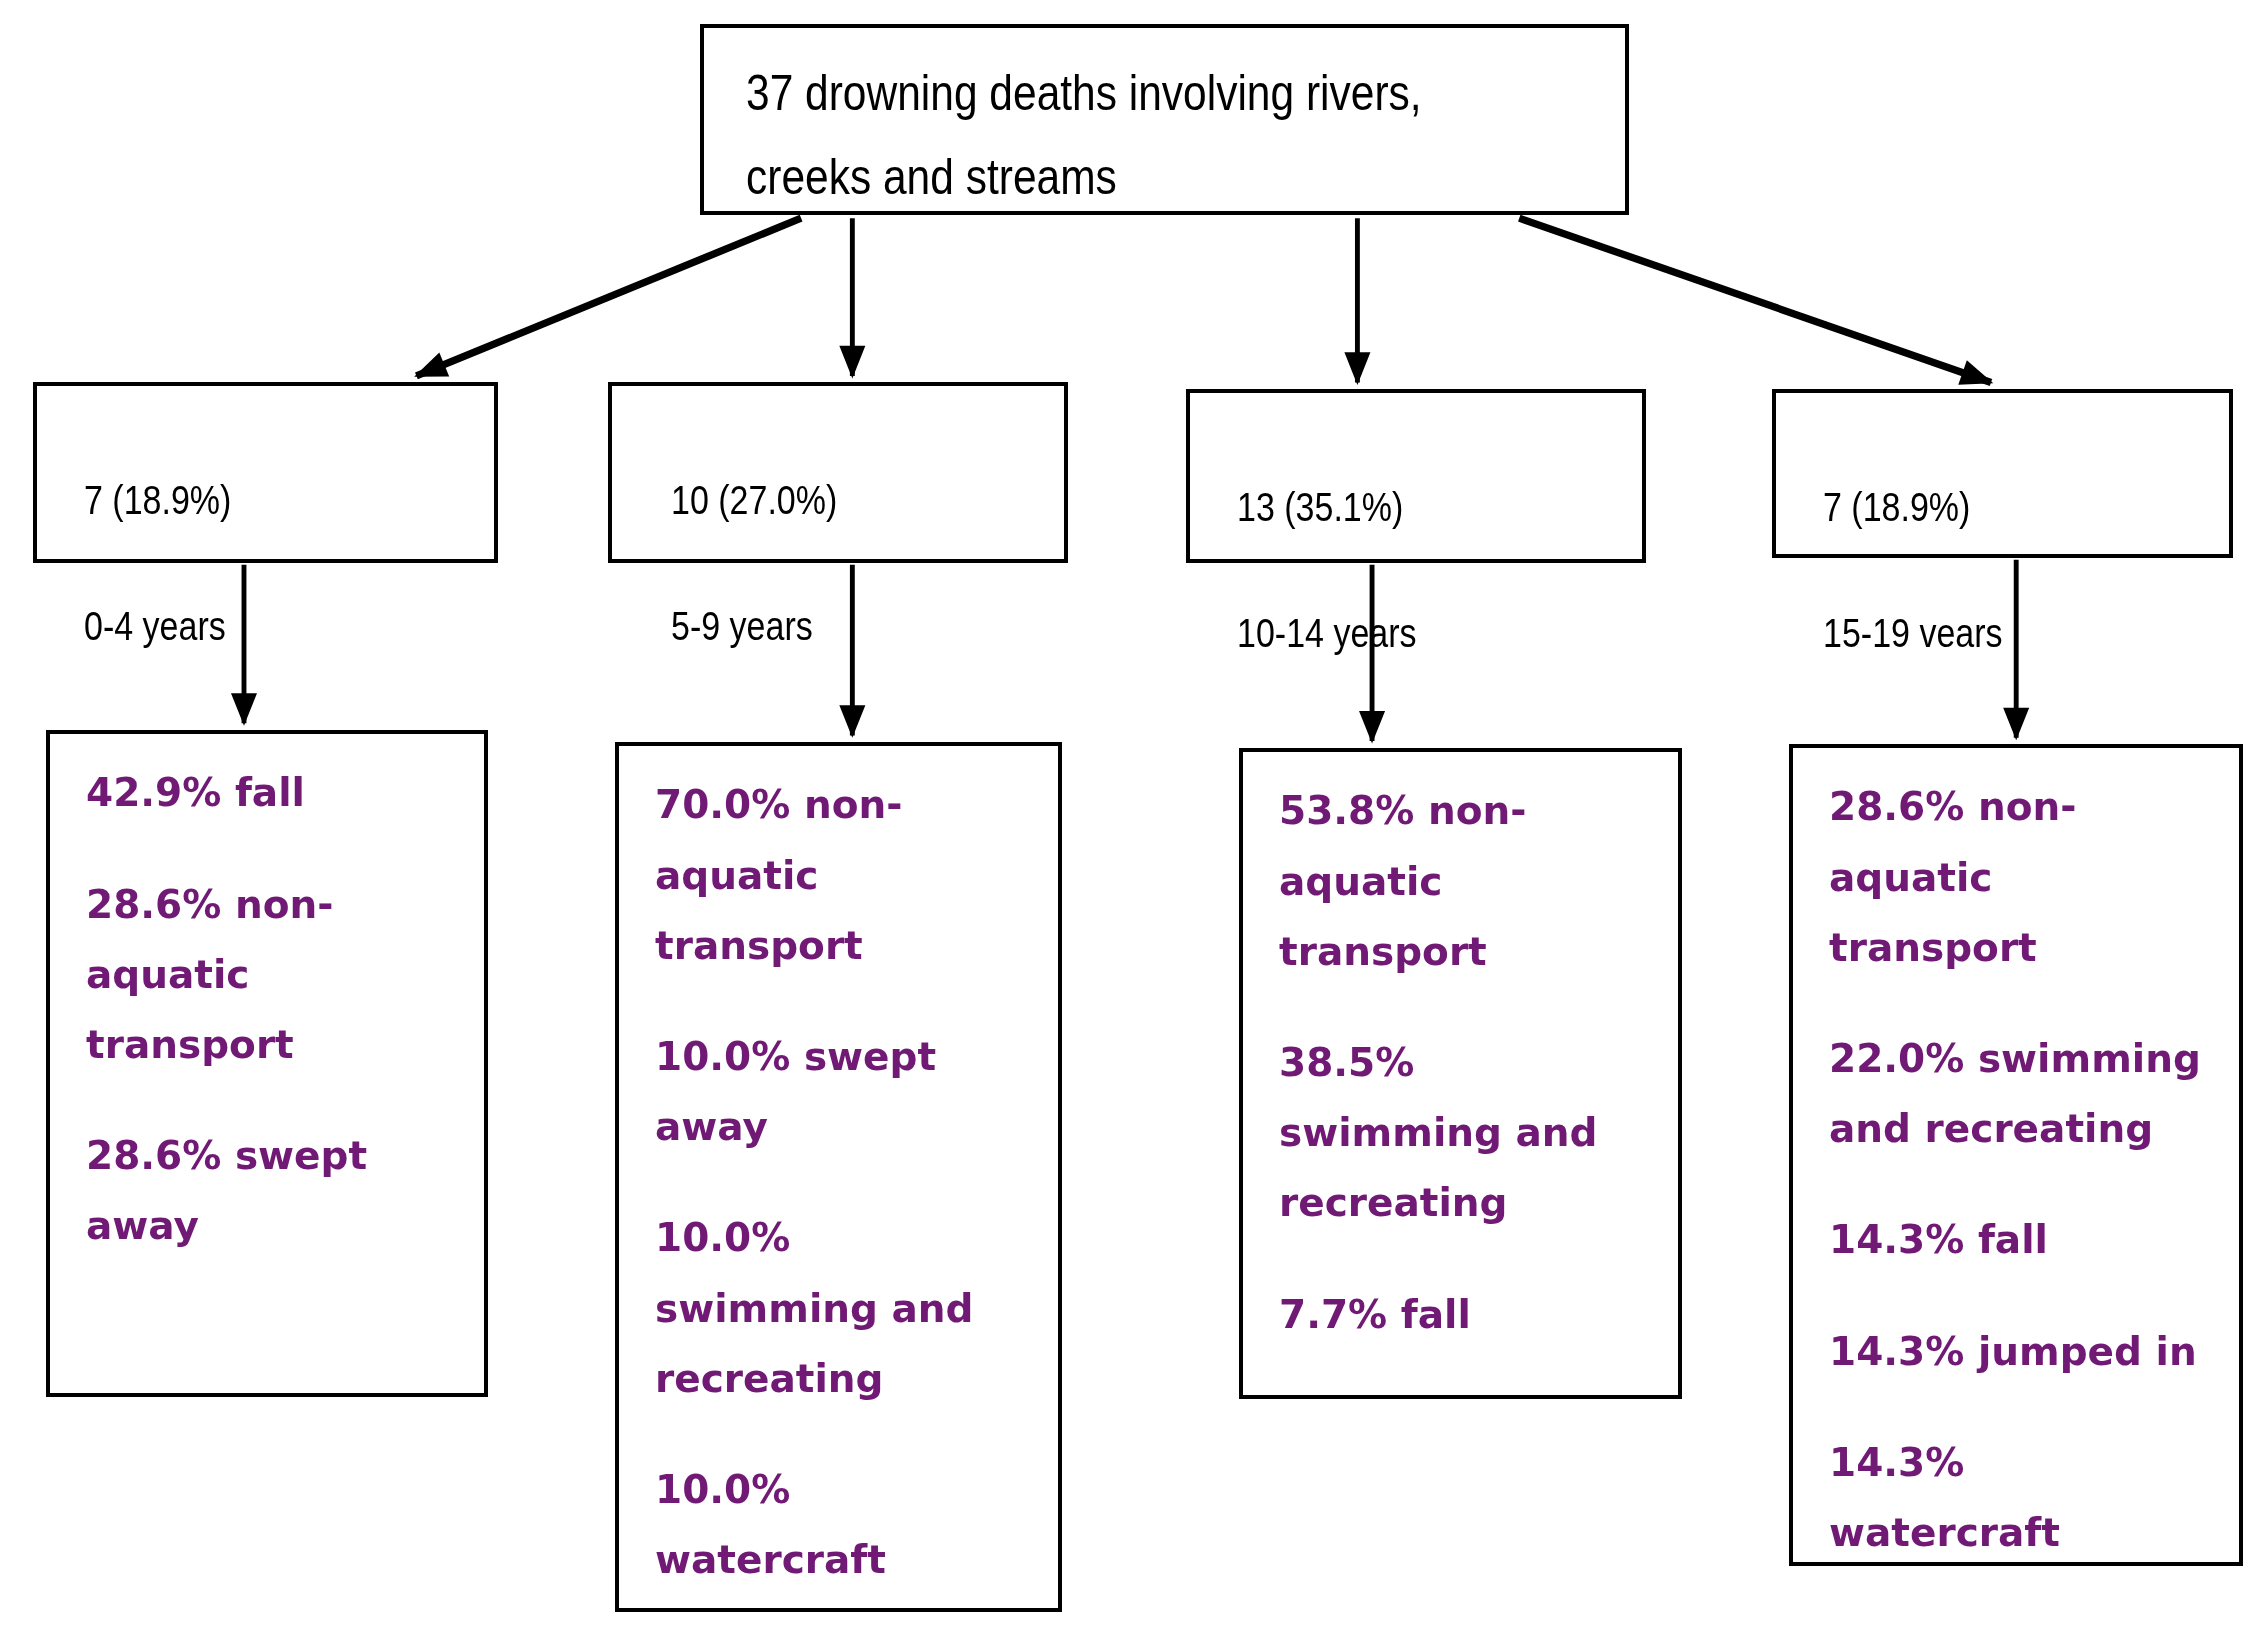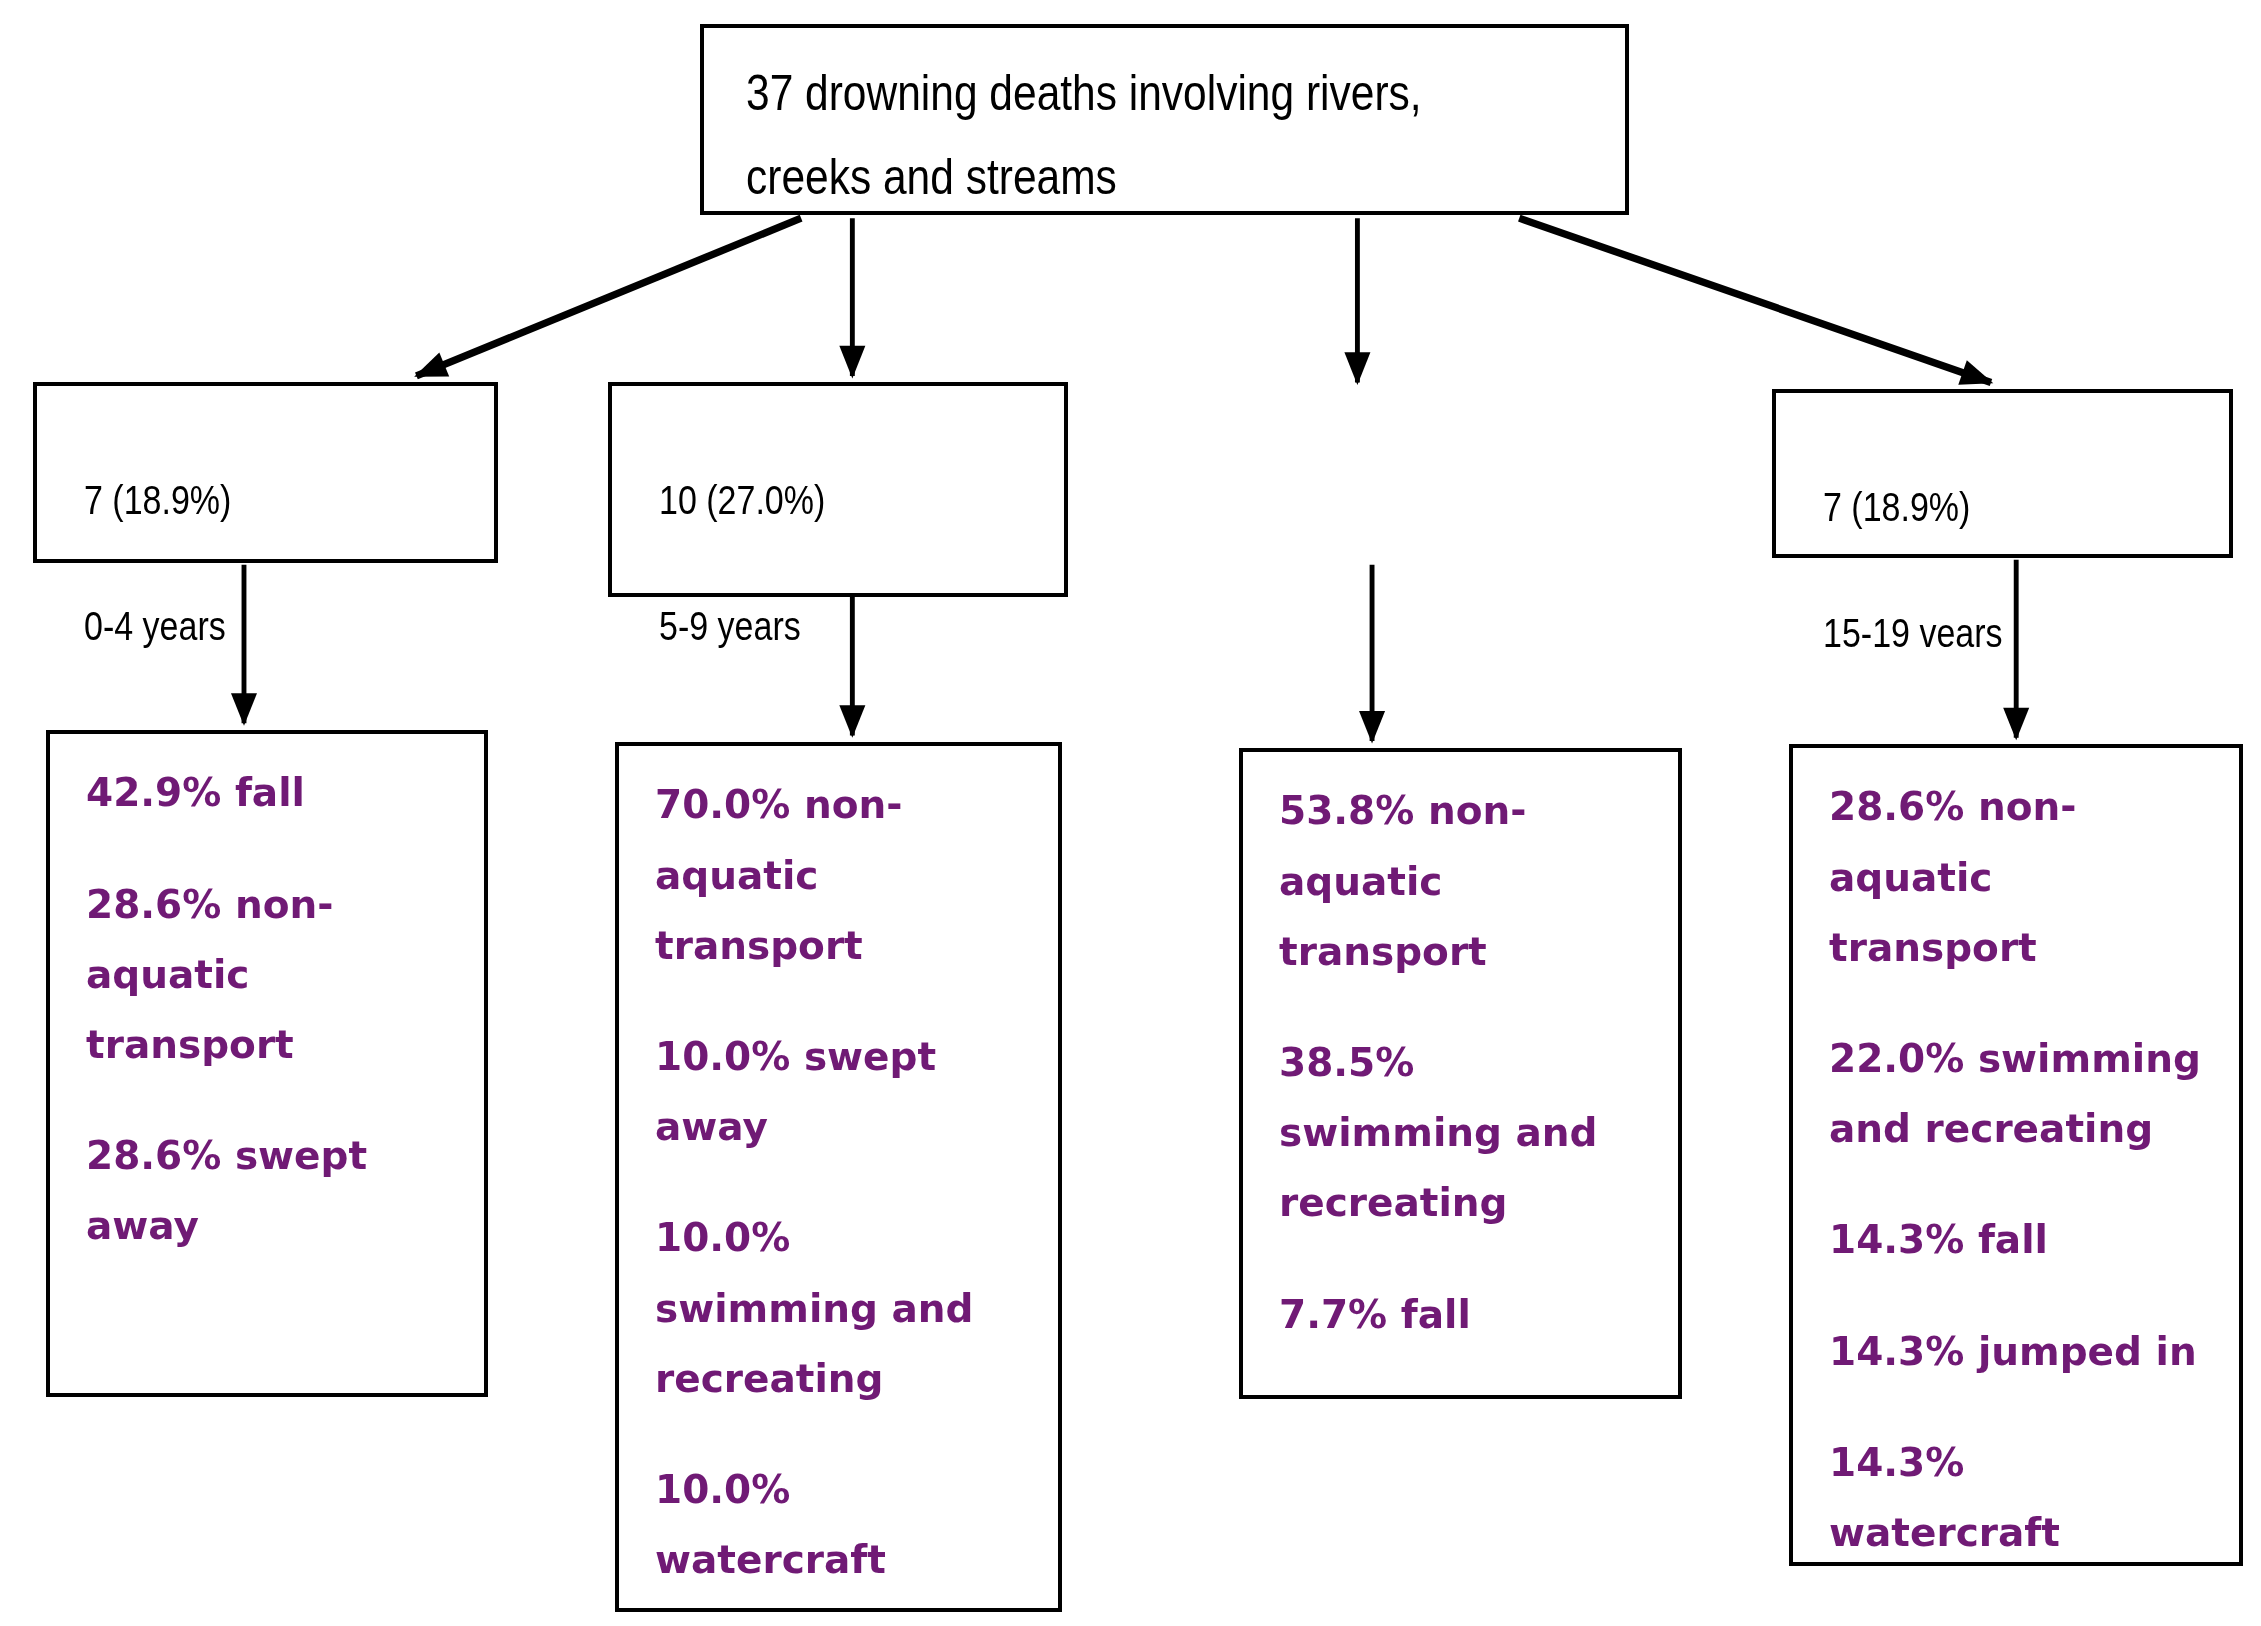--- a/index.html
+++ b/index.html
@@ -32,21 +32,21 @@
     white-space: pre-line;
     font-family: "Liberation Sans", sans-serif;
     font-weight: 400;
     color: #000000;
   }
   #root-box { left: 700px; top: 24.4px; width: 929px; height: 191px; }
   #root-box .inner { padding: 23px 16.3px 0 42px; font-size: 50px; line-height: 1.68; }
 
   .age-box .inner { padding: 19.5px 8.1px 0 47px; font-size: 40px; line-height: 1.58; }
   #age-box-0 { left: 33px;   top: 382px; width: 465px; height: 181px; }
-  #age-box-1 { left: 608px;  top: 382px; width: 460px; height: 215px; }
+  #age-box-1 { left: 608px;  top: 382px; width: 460px; height: 181px; padding-left: 12px; }
   #age-box-2 { left: 1186px; top: 389px; width: 460px; height: 174px; }
   #age-box-3 { left: 1772px; top: 389px; width: 461px; height: 169px; }
 
   
   .outcome-box { font-family: "DejaVu Sans", sans-serif; font-weight: bold; }
   .outcome-box .inner { padding: 24.4px 19.5px 0 36px; }
   .outcome-item {
     white-space: pre-line;
     font-size: 39px;
     line-height: 1.8;
@@ -105,20 +105,28 @@
 
   <div class="box age-box" id="age-box-1">
     <div class="inner">
       <span class="narrow-text">
         <span>10 (27.0%)</span><br>
         <span>5-9 years</span>
       </span>
     </div>
   </div>
 
+  <div class="box age-box" id="age-box-2">
+    <div class="inner">
+      <span class="narrow-text">
+        <span>13 (35.1%)</span><br>
+        <span>10-14 years</span>
+      </span>
+    </div>
+  </div>
 
   <div class="box age-box" id="age-box-3">
     <div class="inner">
       <span class="narrow-text">
         <span>7 (18.9%)</span><br>
         <span>15-19 vears</span>
       </span>
     </div>
   </div>
 

